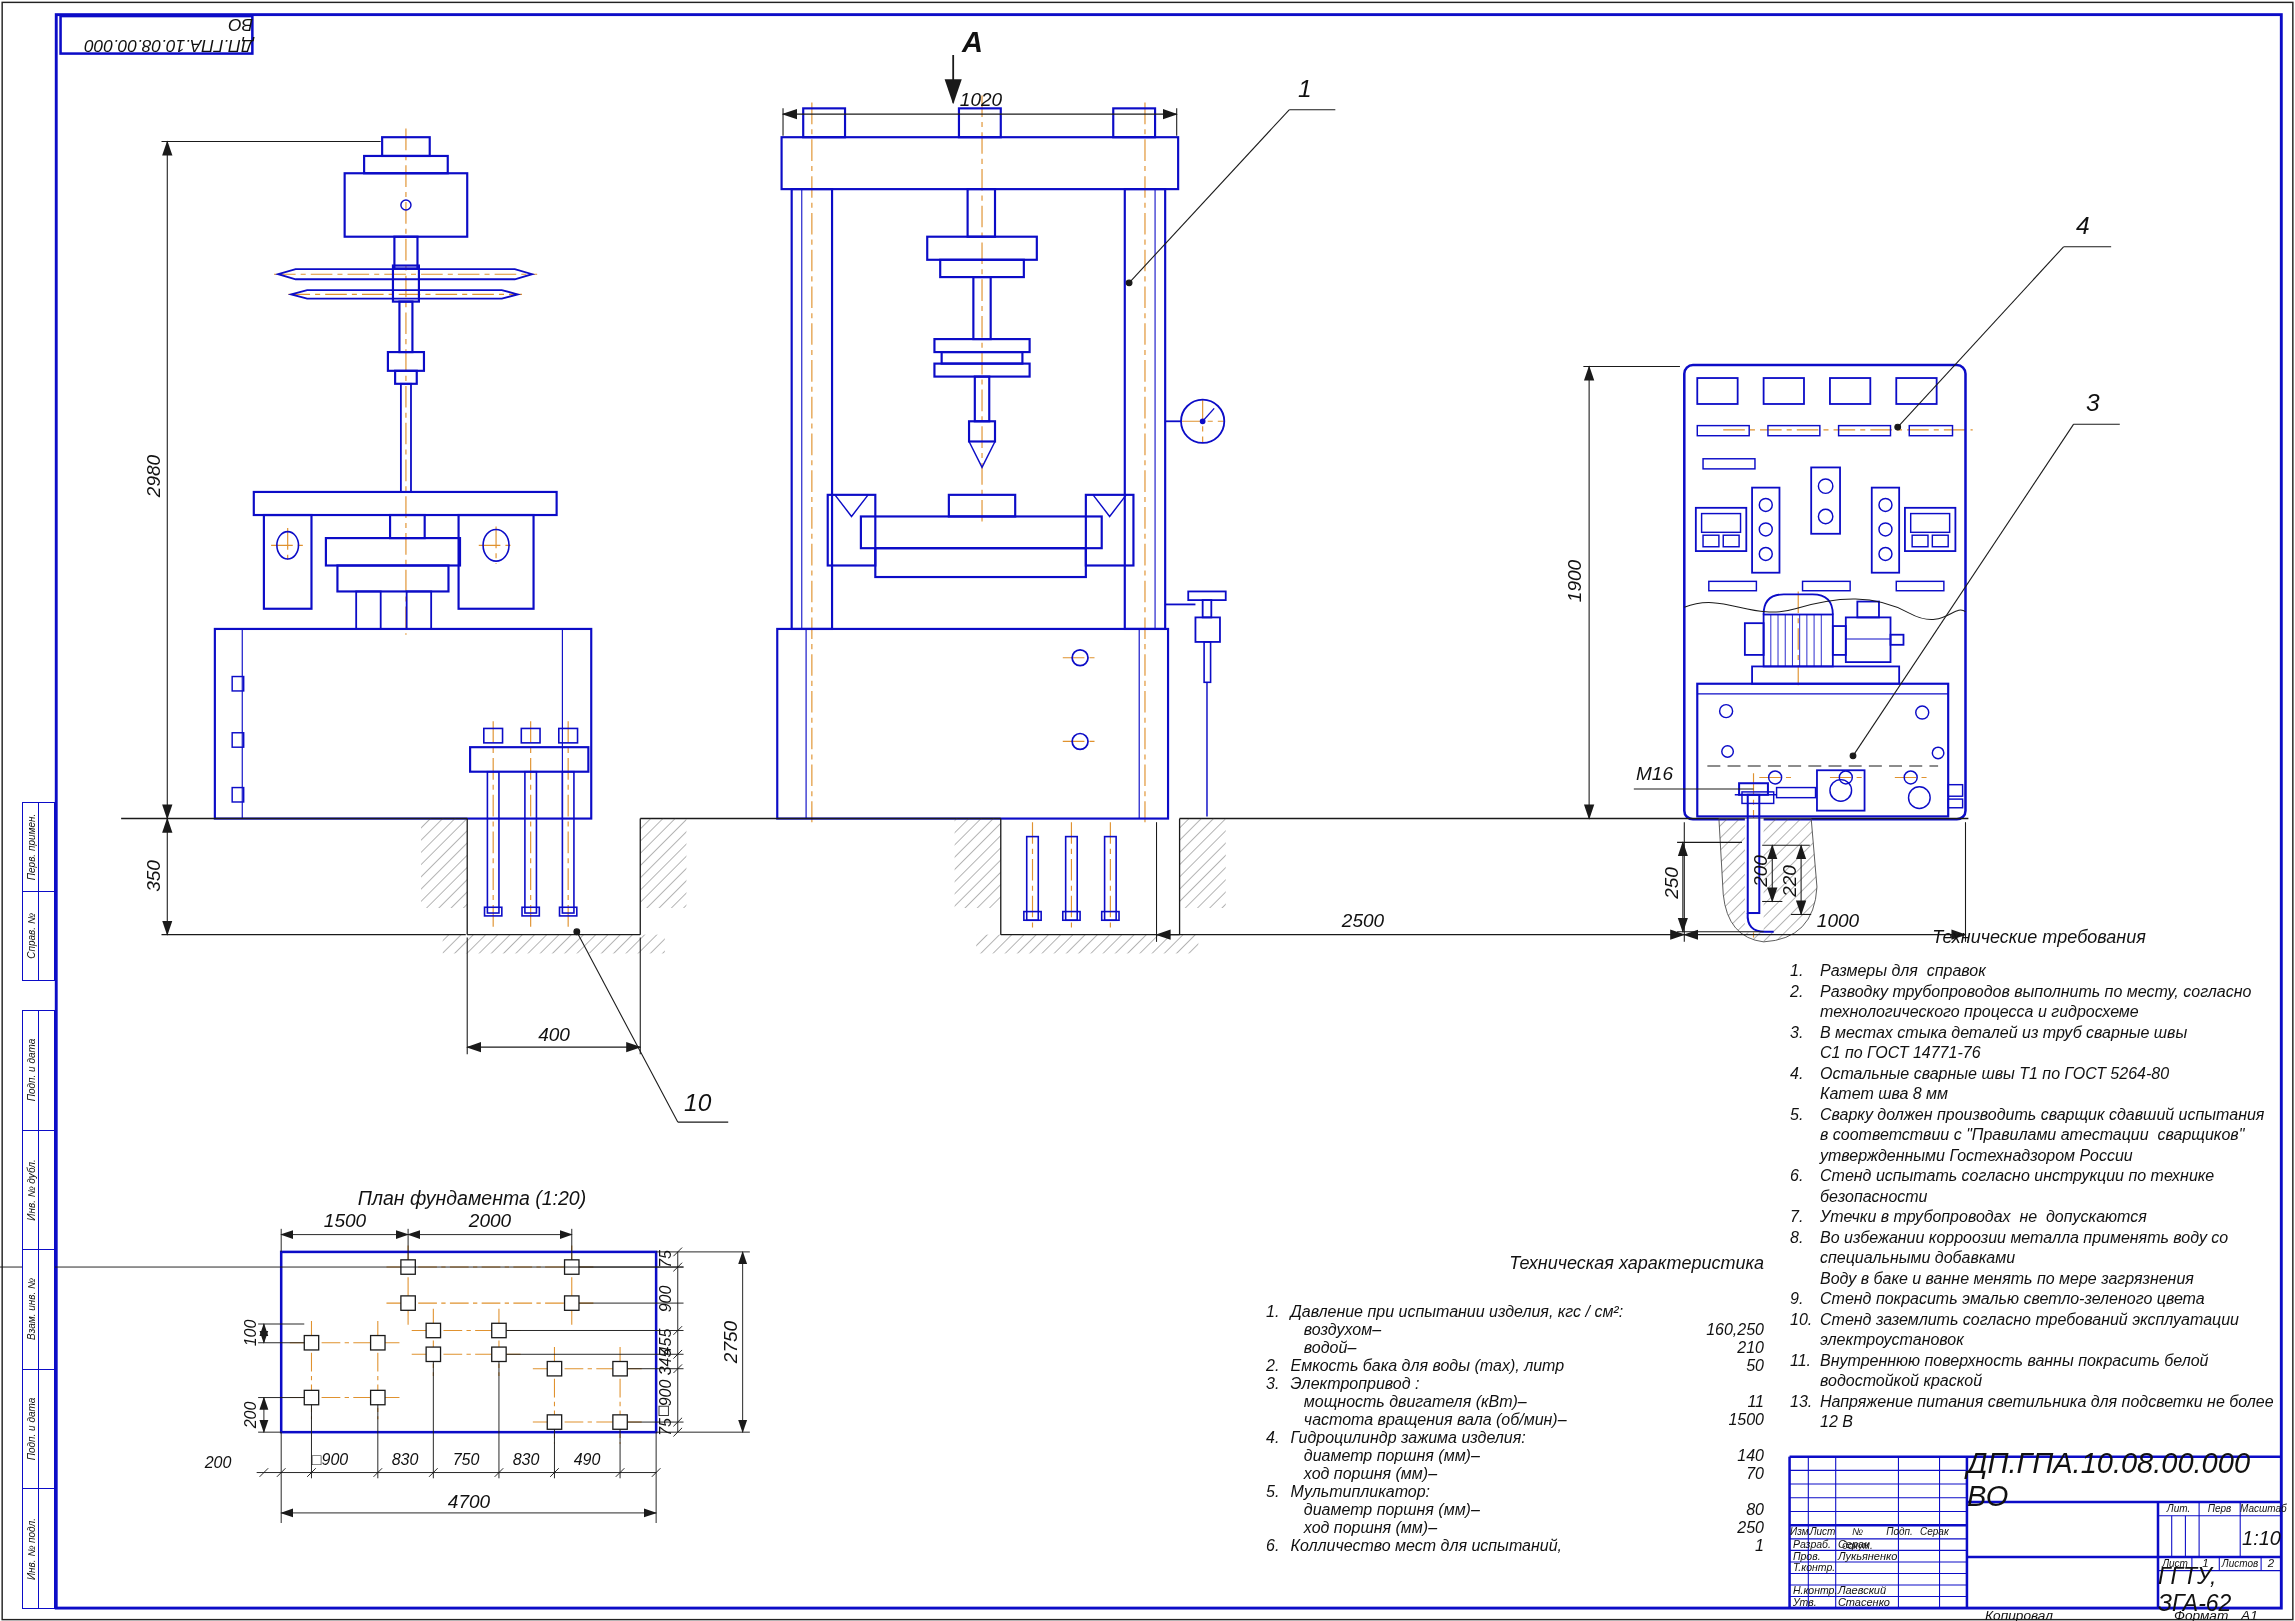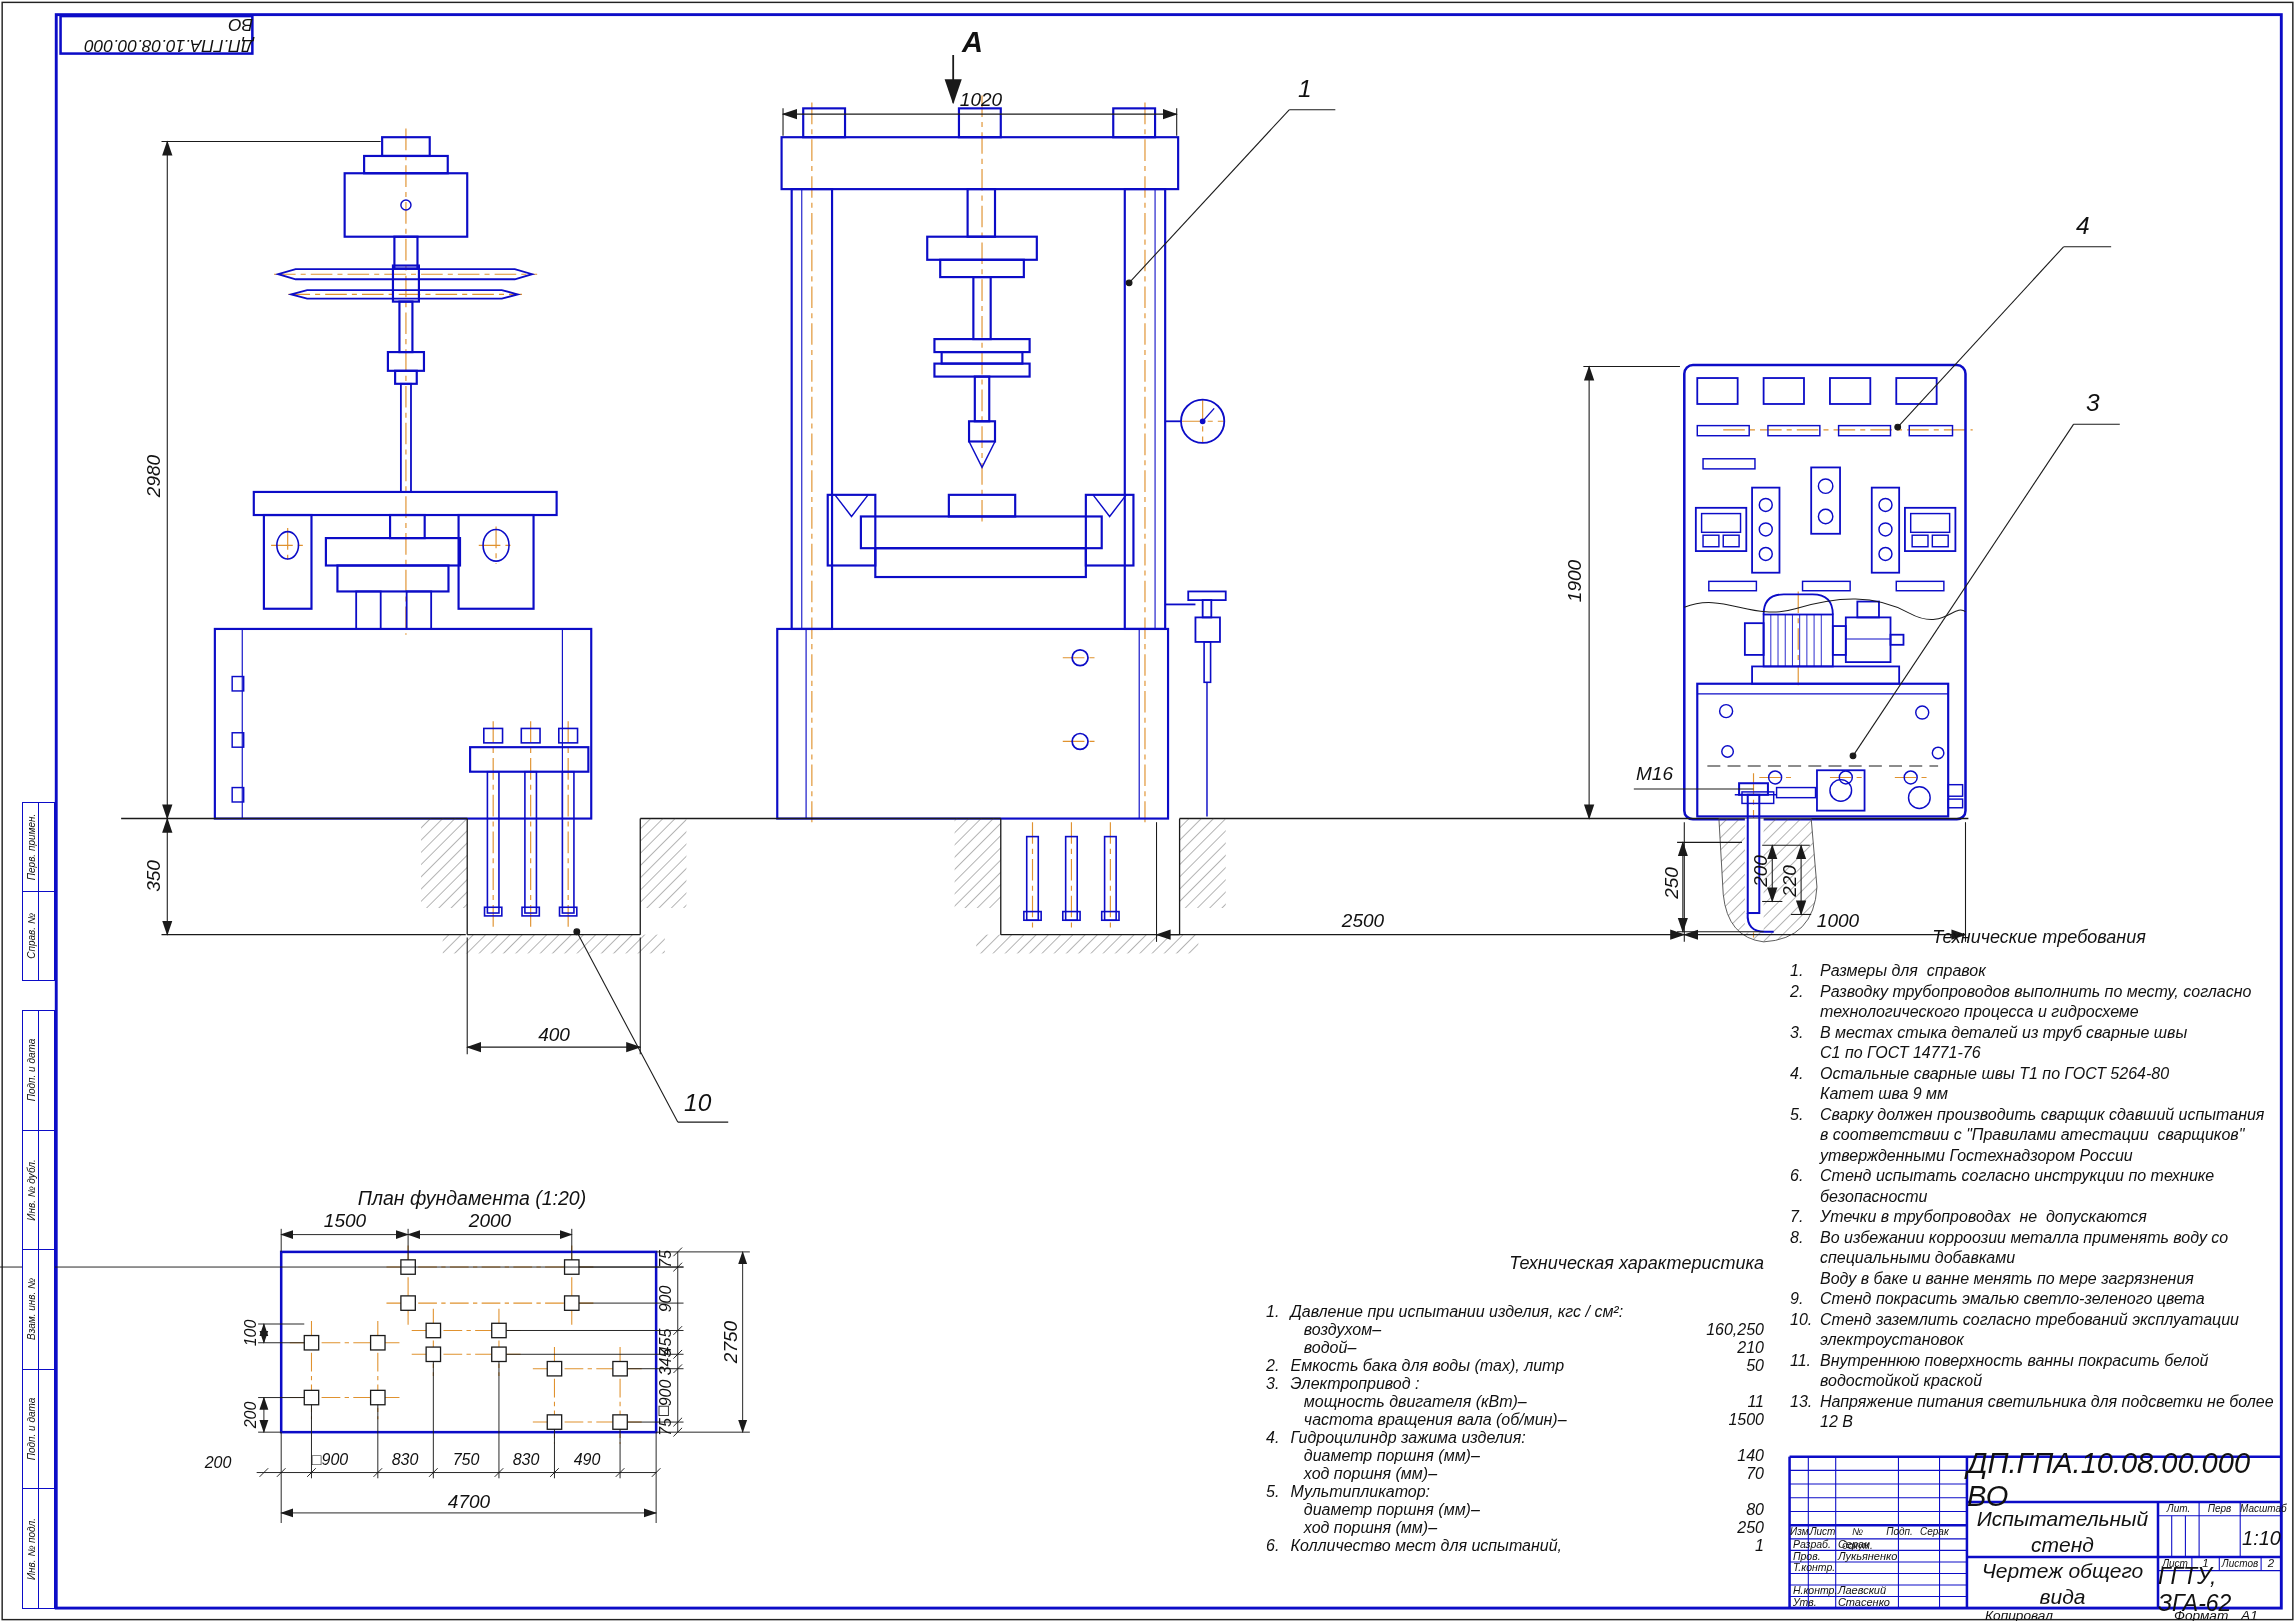--- a/index.html
+++ b/index.html
@@ -659,21 +659,21 @@
         <div class="rqrow">
       <span class="n"></span>
       <span class="t">С1 по ГОСТ 14771-76</span>
     </div>
         <div class="rqrow">
       <span class="n">4.</span>
       <span class="t">Остальные сварные швы Т1 по ГОСТ 5264-80</span>
     </div>
         <div class="rqrow">
       <span class="n"></span>
-      <span class="t">Катет шва 9 мм</span>
+      <span class="t">Катет шва 8 мм</span>
     </div>
         <div class="rqrow">
       <span class="n">5.</span>
       <span class="t">Сварку должен производить сварщик сдавший испытания</span>
     </div>
         <div class="rqrow">
       <span class="n"></span>
       <span class="t">в соответствии с "Правилами атестации  сварщиков"</span>
     </div>
         <div class="rqrow">
@@ -763,24 +763,20 @@
       <div class="tb-row">
     <span class="role">Н.контр.</span>
     <span class="nm">Лаевский</span>
   </div>
       <div class="tb-row">
     <span class="role">Утв.</span>
     <span class="nm">Стасенко</span>
   </div>
     </div>
 <div class="tb docnum">ДП.ГПА.10.08.00.000 ВО</div>
-<div class="tb tname">
-  <div>Испытательный стенд</div>
-  <div>Чертеж общего вида</div>
-</div>
 <div class="tb lmm">
   <span>Лит.</span>
   <span>Перв</span>
   <span>Масштаб</span>
 </div>
 <div class="tb scl">1:10</div>
 <div class="tb shrow">
   <span style="width:34px;">Лист</span>
   <span style="width:27px;font-size:11.5px;">1</span>
   <span style="width:42px;">Листов</span>

